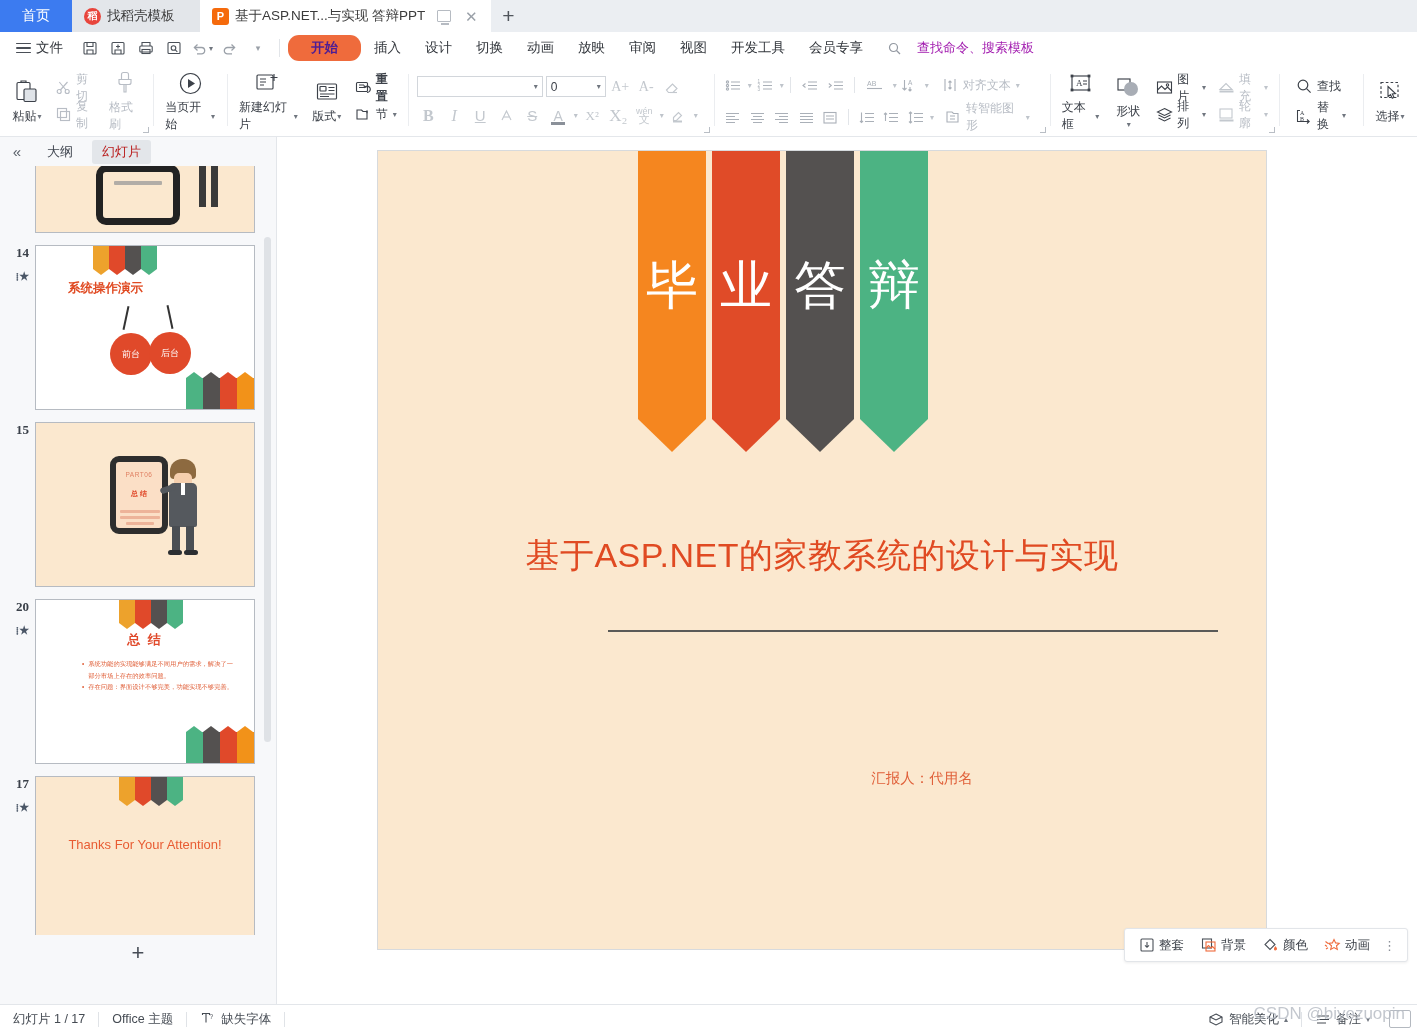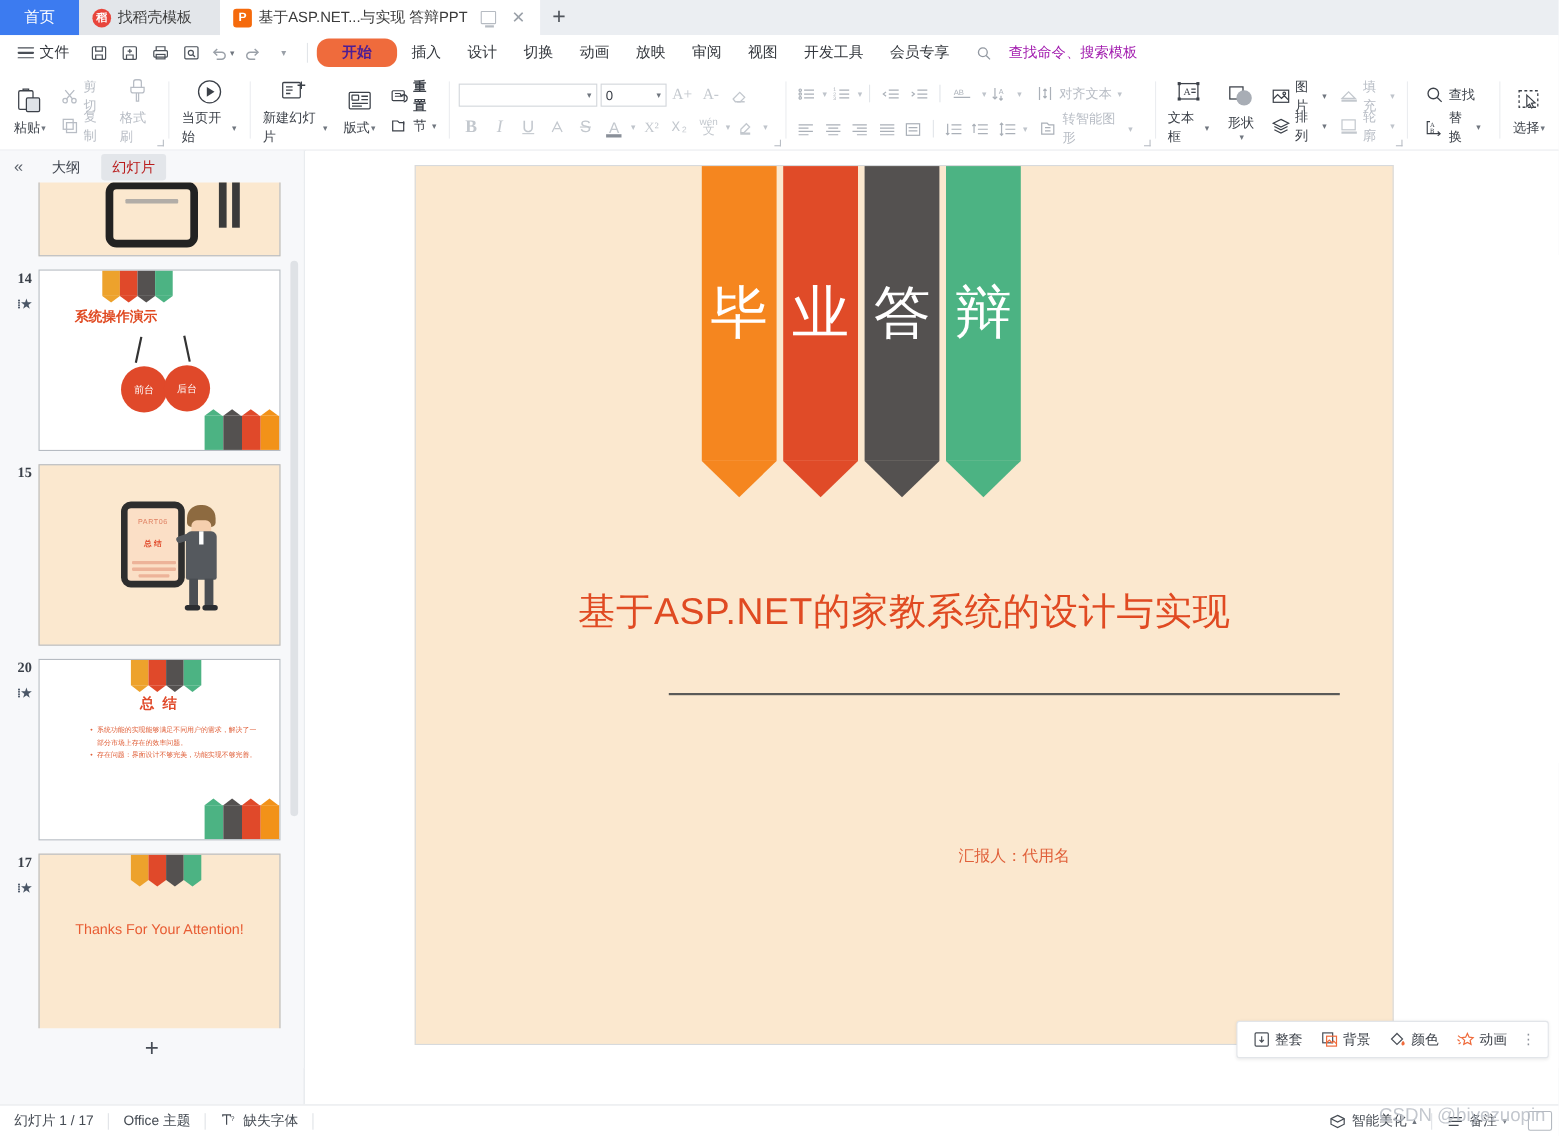--- a/index.html
+++ b/index.html
@@ -540,21 +540,21 @@
                 <path d="M5 9h5"></path>
             </svg>
           </div>
           <div class="fbtn" style="text-decoration:line-through;font-size:15px;">S</div>
           <div class="fbtn" style="position:relative;">
             <span style="font-size:14px;">A</span>
             <span style="position:absolute;bottom:2px;left:4px;width:14px;height:3px;background:#8a9099;"></span>
           </div>
           <span class="caret dim">▾</span>
           <div class="fbtn" style="font-size:13px;font-family:'Liberation Serif',serif;">X²</div>
-          <div class="fbtn" style="font-size:13px;font-family:Liberation Mono, monospace;text-align:right;">X₂</div>
+          <div class="fbtn" style="font-size:17px;font-family:Liberation Serif, serif;text-align:right;">X₂</div>
           <div class="fbtn" style="flex-direction:column;line-height:.9;font-size:9px;">
             <span>wén</span>
             <span style="font-size:11px;">文</span>
           </div>
           <span class="caret dim">▾</span>
           <div class="fbtn">
             <svg width="16" height="16" viewBox="0 0 16 16" fill="none" stroke="#c3c8ce" stroke-width="1.15">
               <path d="M3.5 9.5l5-5 3 3-5 5H3.5z"></path>
                 <path d="M3 13.5h9" stroke-width="2"></path>
             </svg>

